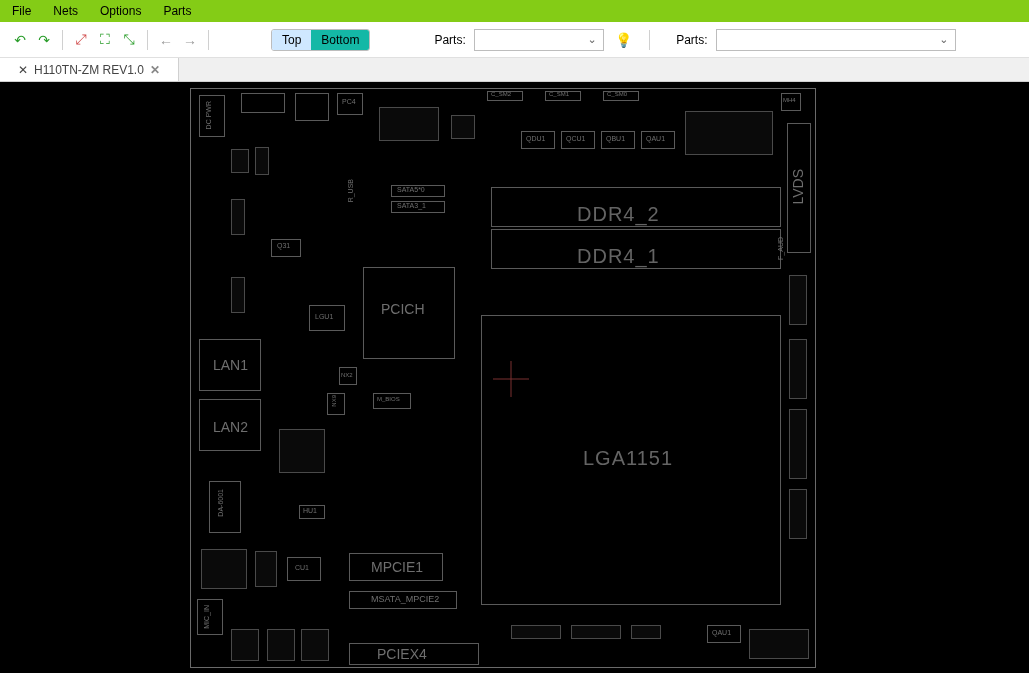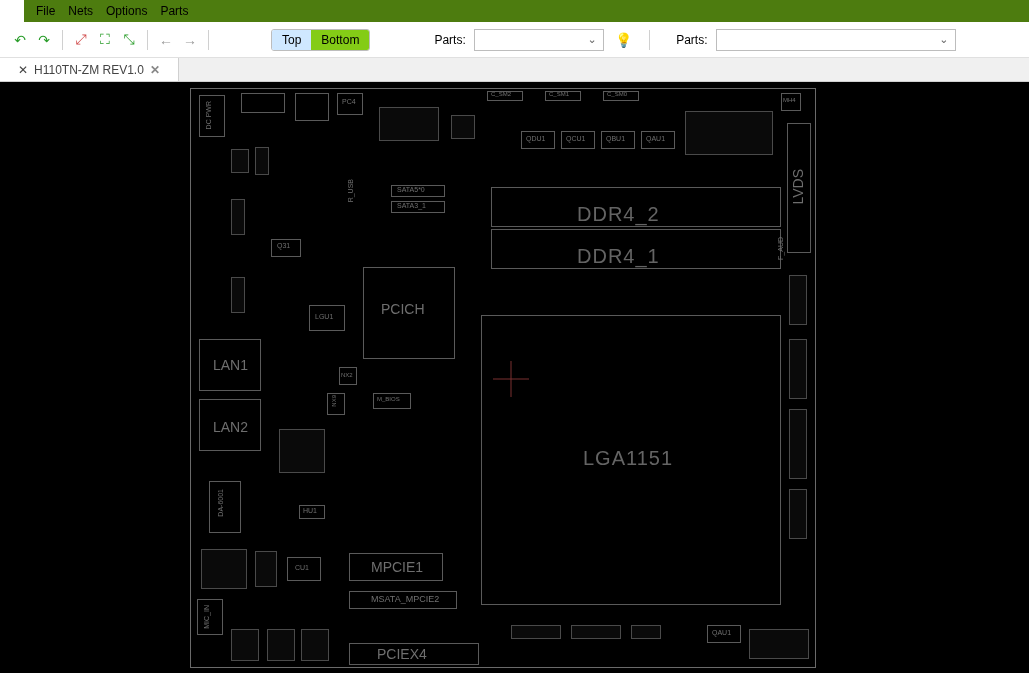--- a/index.html
+++ b/index.html
@@ -10,24 +10,23 @@
     background: #fff;
     color: #000;
     width: 1029px;
     height: 673px;
     overflow: hidden;
     display: flex;
     flex-direction: column;
   }
   .menubar {
     display: flex;
-    gap: 13px;
+    gap: 22px;
     padding: 4px 12px;
-    background: #4d7c0f;
-    margin-left: 24px;
+    background: #84cc16;
   }
   .menubar span {
     cursor: default;
   }
   .toolbar {
     display: flex;
     align-items: center;
     gap: 4px;
     padding: 4px 10px;
     background: #fff;
@@ -46,21 +45,21 @@
   .pill {
     border: 1px solid #bdbdbd;
     border-radius: 3px;
     display: inline-flex;
     overflow: hidden;
   }
   .pill button {
     border: none;
     padding: 3px 10px;
     font-size: 12px;
-    background: #84cc16;
+    background: #14b8a6;
     cursor: pointer;
   }
   .pill button.active {
     background: #cfe8ff;
   }
   .lbl { margin-left: 18px; margin-right: 4px; }
   .combo {
     display: inline-flex;
     align-items: center;
     justify-content: flex-end;

